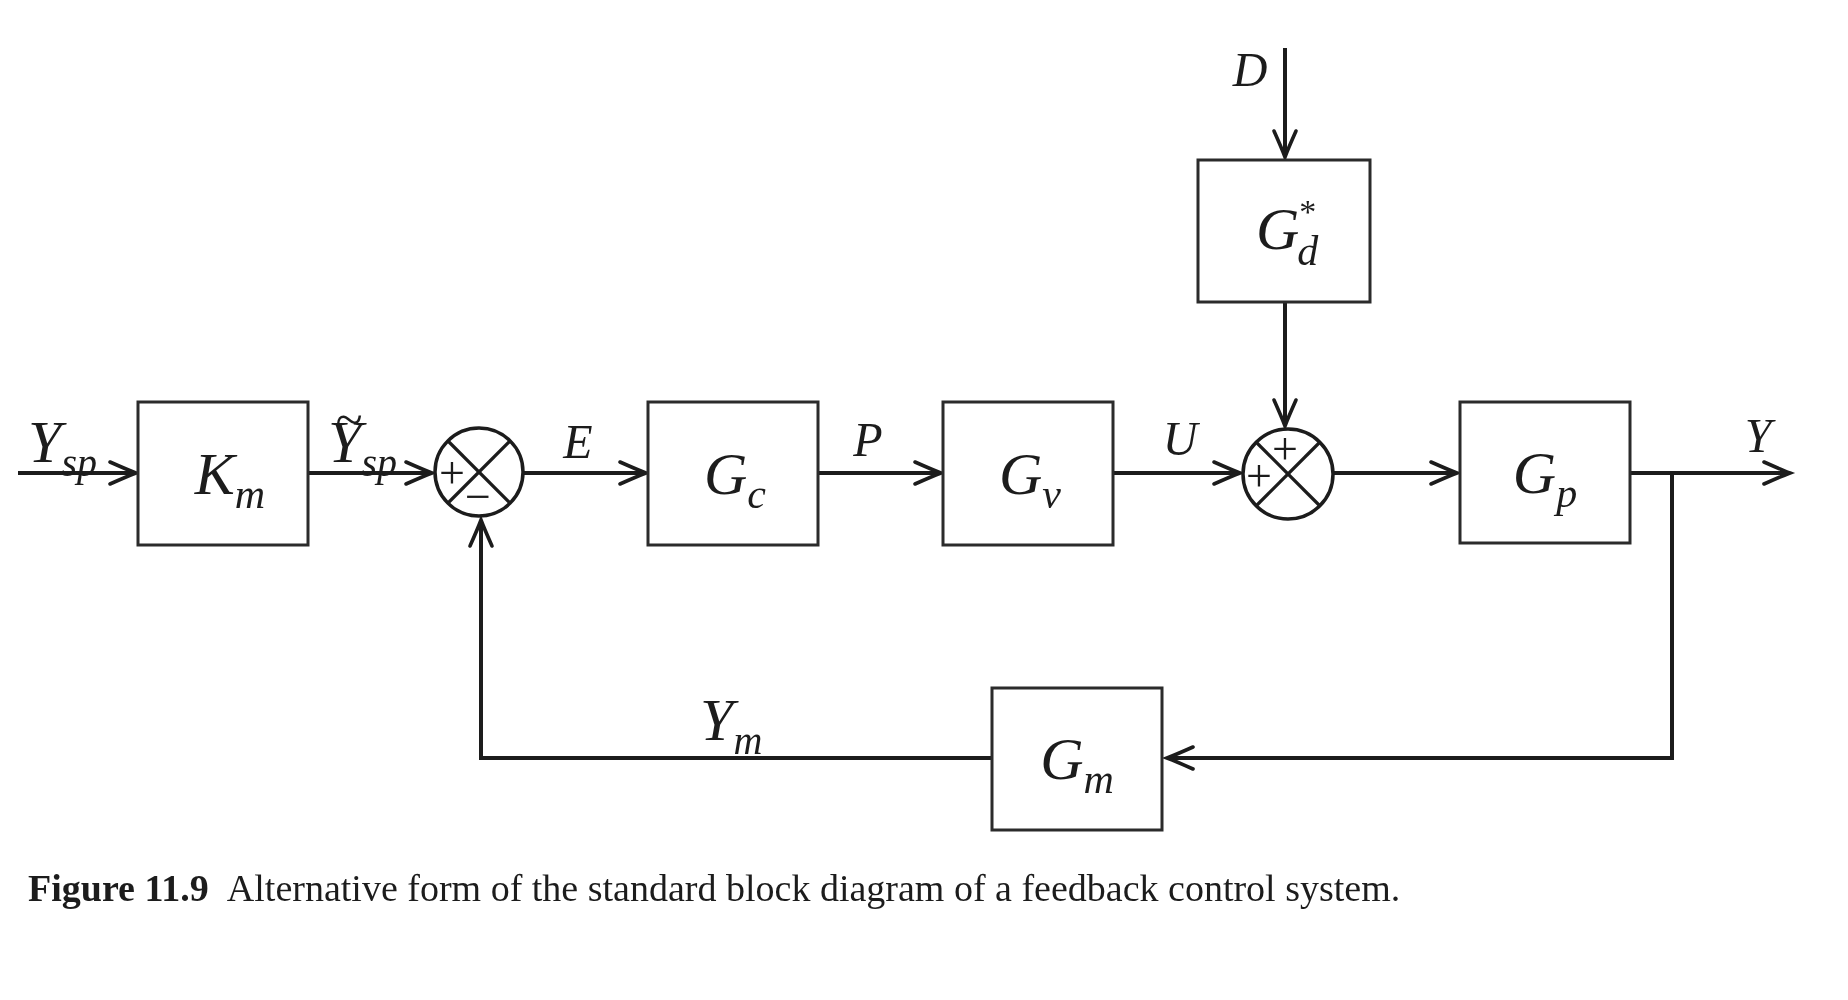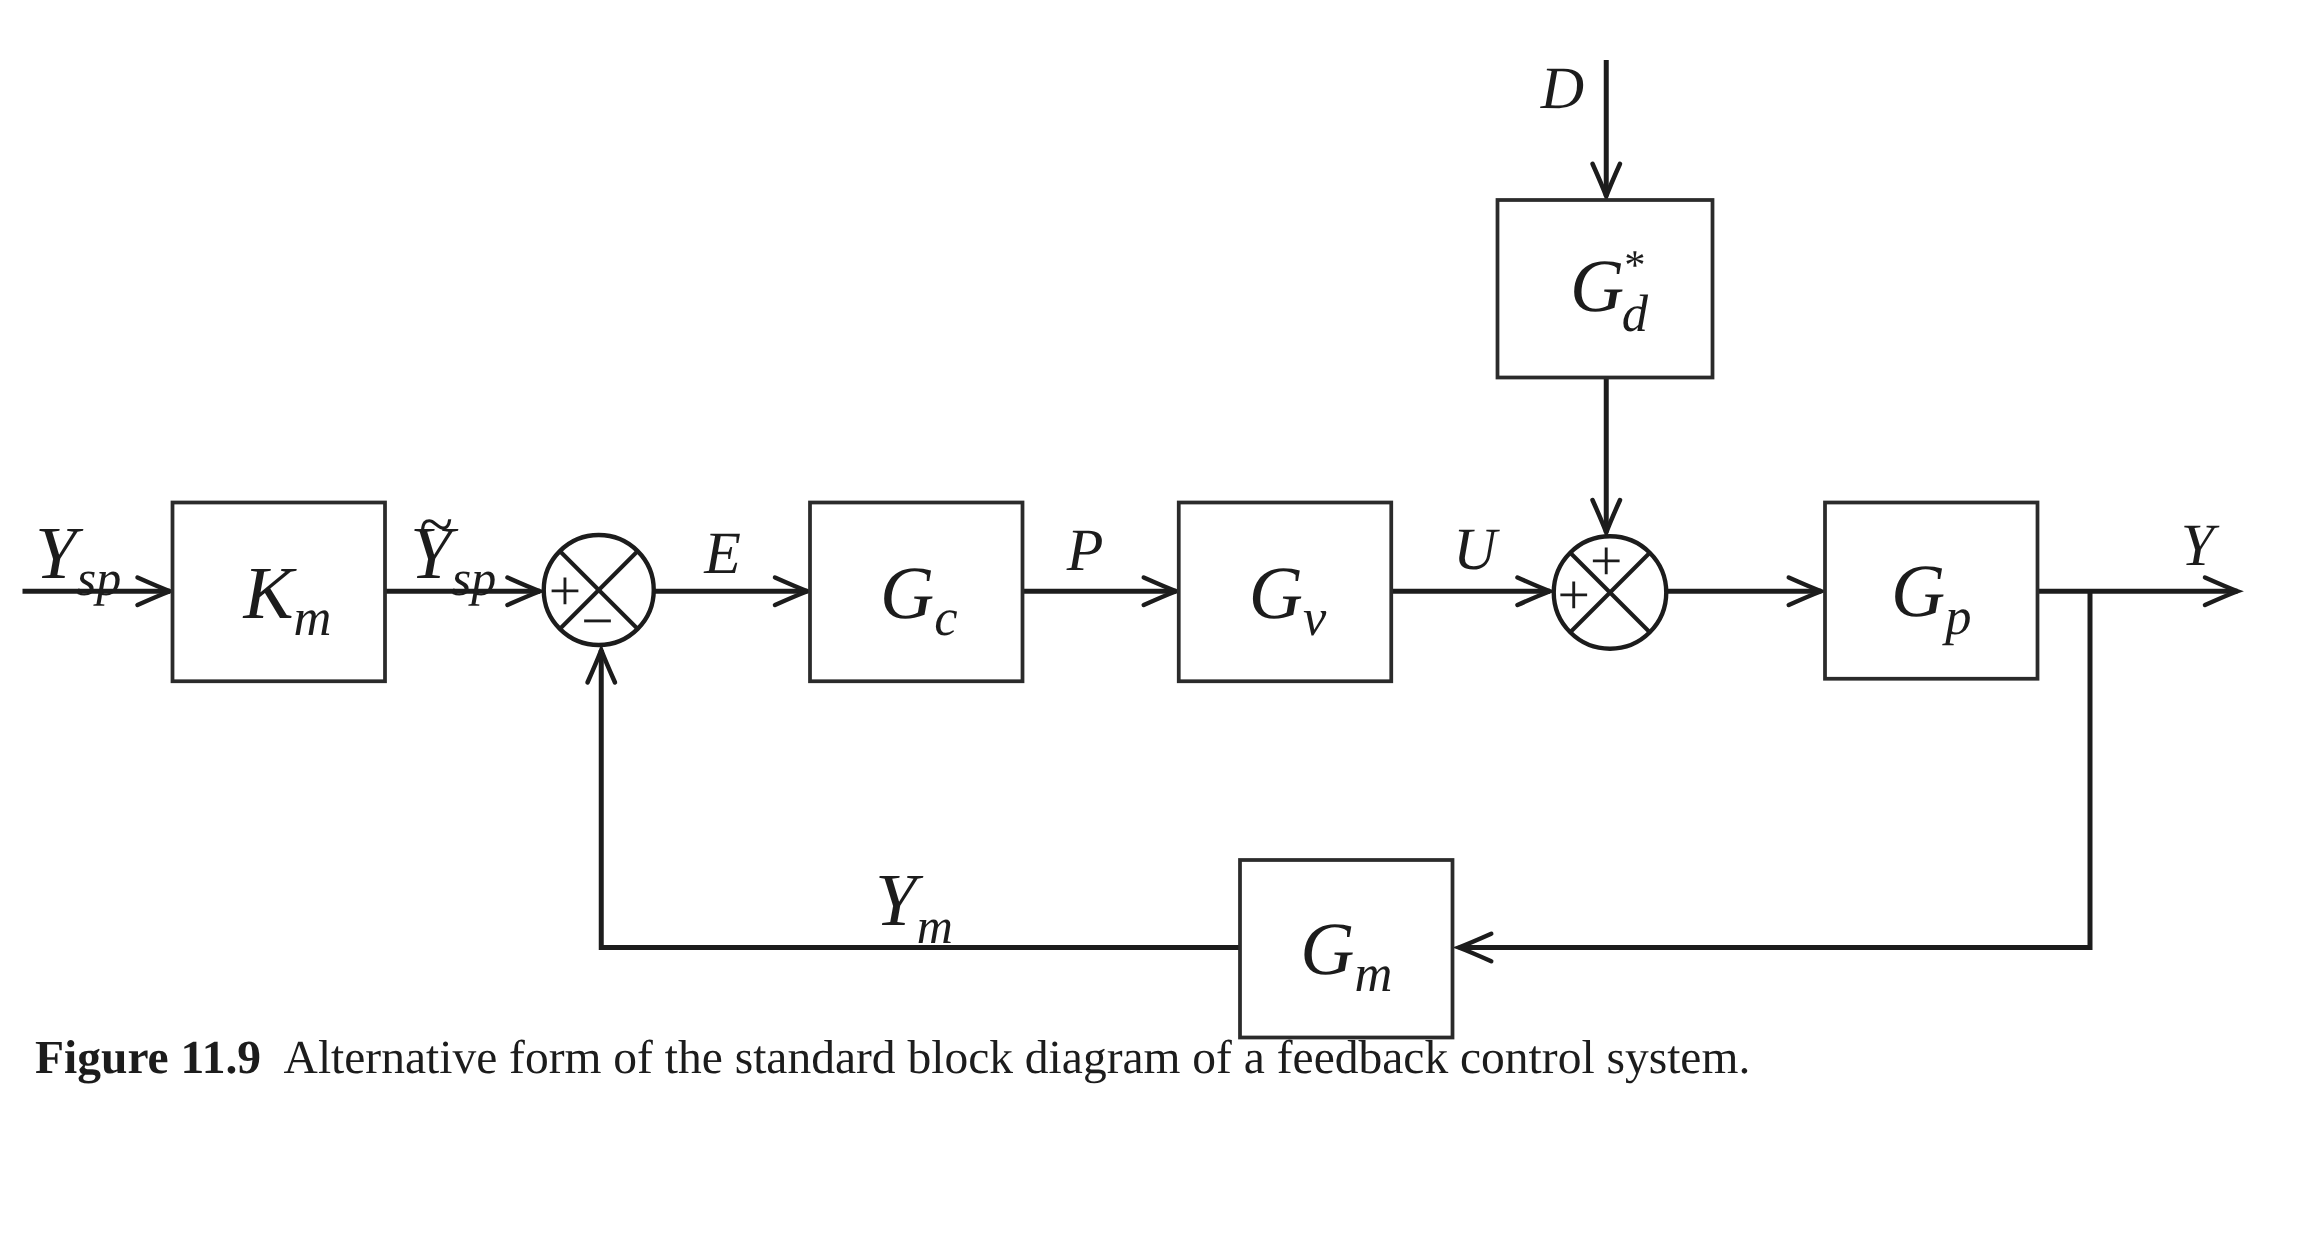--- a/index.html
+++ b/index.html
@@ -5,21 +5,21 @@
   html,body{margin:0;padding:0;background:#ffffff;}
   .page{
     position:relative;
     width:1848px;height:1000px;
     background:#ffffff;
     font-family:"Liberation Serif","DejaVu Serif",serif;
     overflow:hidden;
   }
   .diagram-svg{position:absolute;left:0;top:0;}
   .caption{
-    position:absolute;left:28px;top:824px;
+    position:absolute;left:28px;top:866px;
     font-size:38px;color:#1c1c1c;white-space:nowrap;
   }
   .caption .fig{font-weight:bold;margin-right:18px;}
   
   text{fill:#1c1c1c;}
   .blocklabel{font-style:italic;font-size:60px;}
   .sub{font-style:italic;font-size:42px;}
   .sup{font-size:34px;font-style:normal;}
   .siglabel{font-style:italic;font-size:60px;}
   .sigsub{font-style:italic;font-size:40px;}

